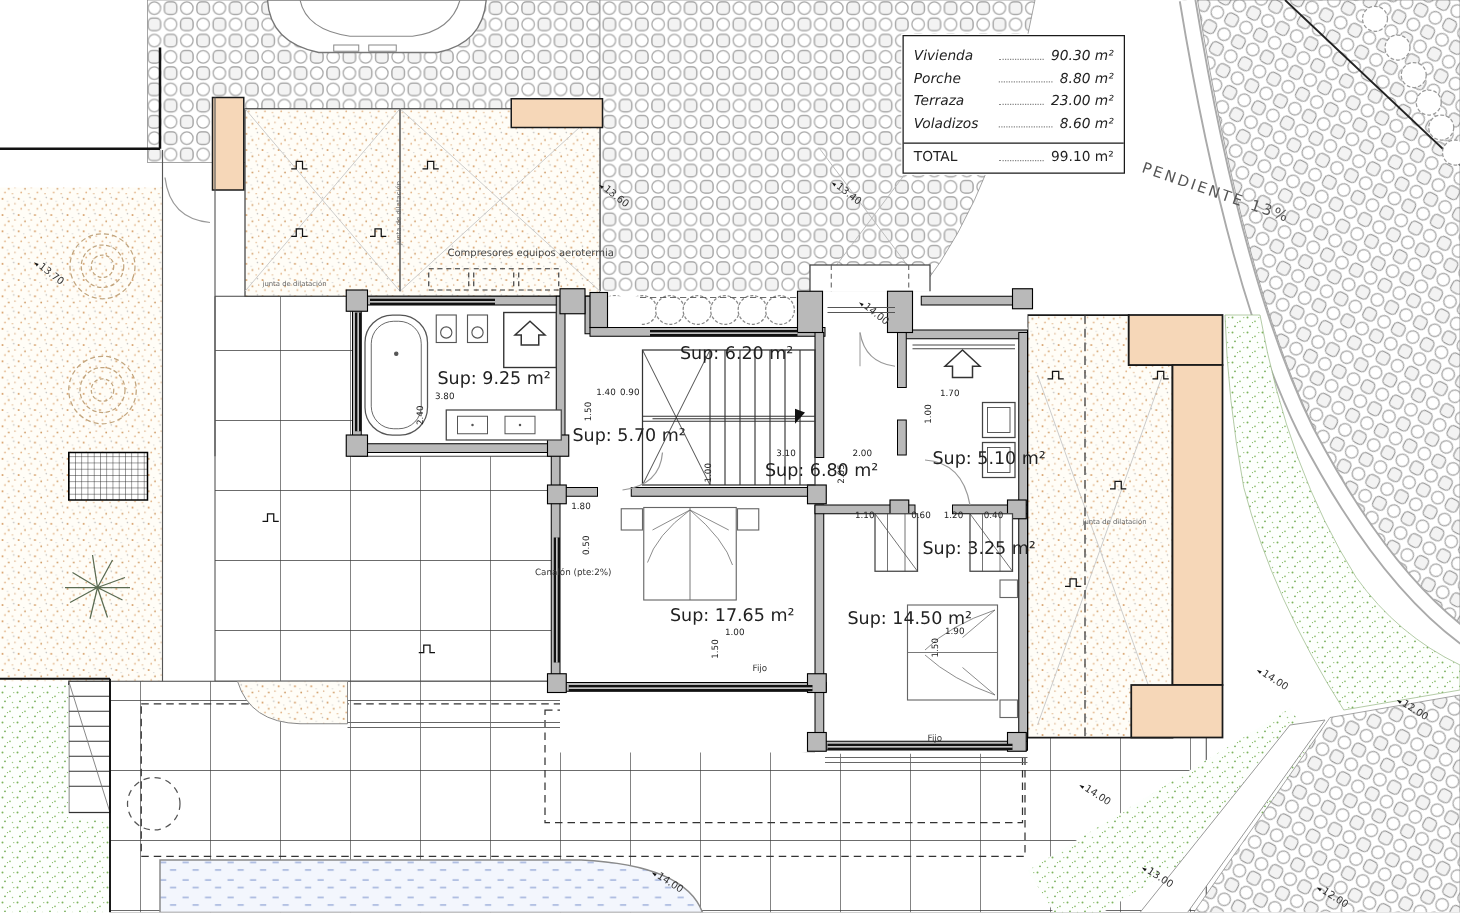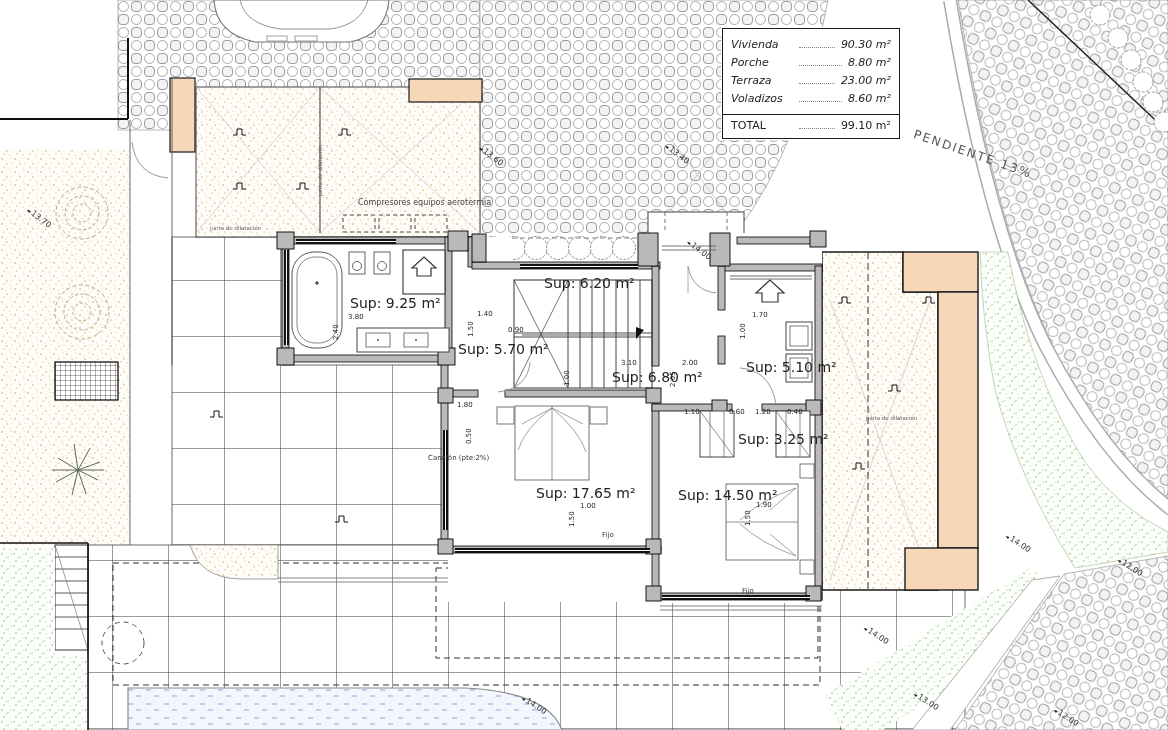--- a/index.html
+++ b/index.html
@@ -430,21 +430,21 @@
 <div class="lbl sitedim" style="left:1008px;top:532px;transform:rotate(33deg);">14.00</div>
 <div class="lbl sitedim" style="left:524px;top:694px;transform:rotate(33deg);">14.00</div>
 <div class="lbl sitedim" style="left:866px;top:624px;transform:rotate(33deg);">14.00</div>
 <div class="lbl sitedim" style="left:916px;top:690px;transform:rotate(33deg);">13.00</div>
 <div class="lbl sitedim" style="left:1056px;top:706px;transform:rotate(33deg);">12.00</div>
 <div class="lbl sitedim" style="left:1120px;top:556px;transform:rotate(33deg);">12.00</div>
 
 <div class="lbl dim" style="left:348px;top:314px;">3.80</div>
 <div class="lbl dim vdim" style="left:333px;top:340px;">2.40</div>
 <div class="lbl dim" style="left:477px;top:311px;">1.40</div>
-<div class="lbl dim" style="left:508px;top:311px;margin-top:16px;">0.90</div>
+<div class="lbl dim" style="left:496px;top:311px;">0.90</div>
 <div class="lbl dim vdim" style="left:468px;top:337px;">1.50</div>
 <div class="lbl dim" style="left:457px;top:402px;">1.80</div>
 <div class="lbl dim vdim" style="left:466px;top:444px;">0.50</div>
 <div class="lbl dim" style="left:577px;top:360px;margin-left:44px;">3.10</div>
 <div class="lbl dim vdim" style="left:564px;top:386px;">1.00</div>
 <div class="lbl dim" style="left:682px;top:360px;">2.00</div>
 <div class="lbl dim vdim" style="left:670px;top:387px;">2.05</div>
 <div class="lbl dim" style="left:752px;top:312px;">1.70</div>
 <div class="lbl dim vdim" style="left:740px;top:339px;">1.00</div>
 <div class="lbl dim" style="left:684px;top:409px;">1.10</div>

